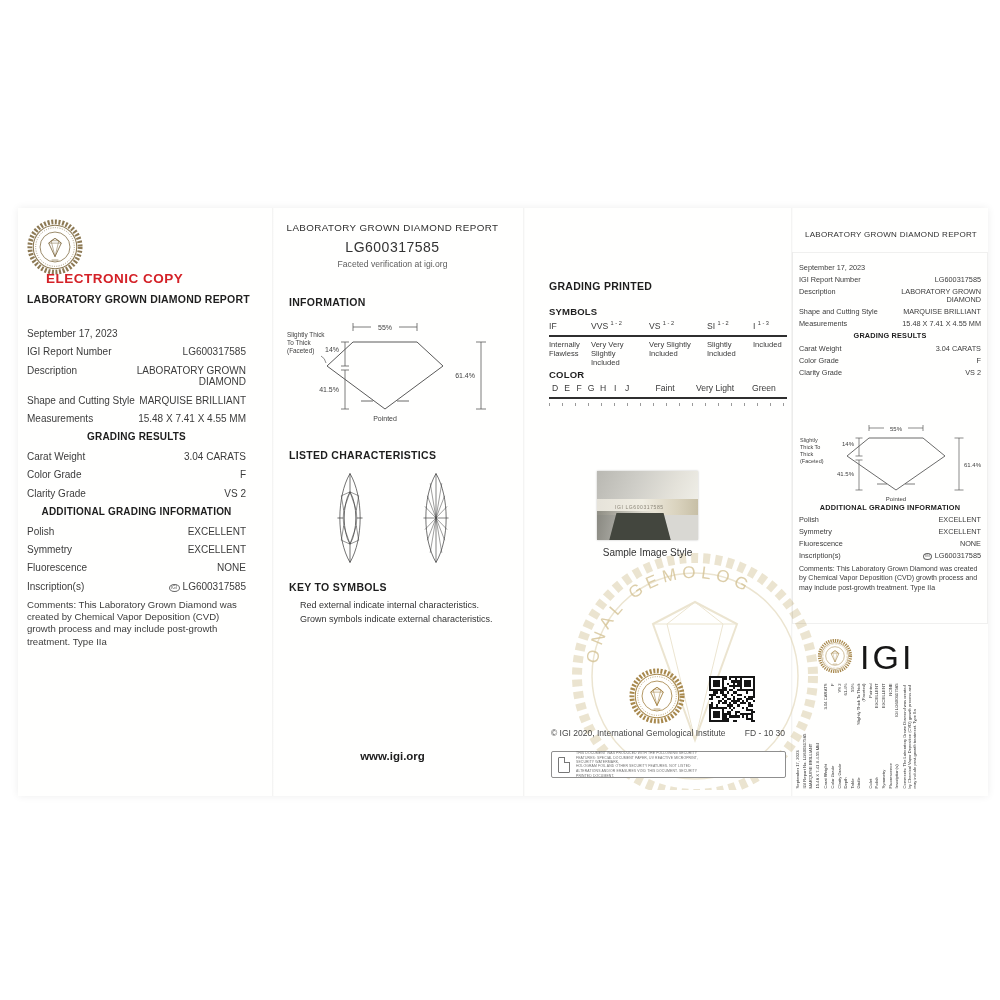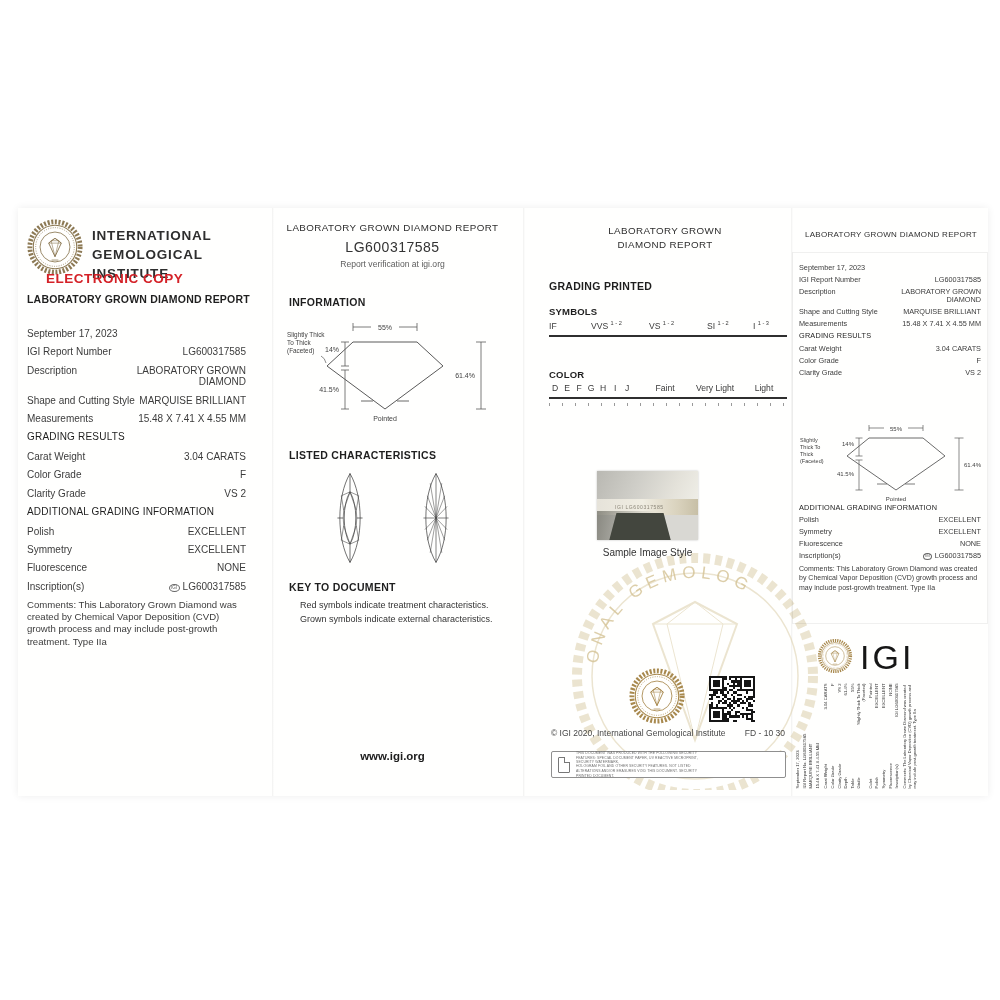--- a/index.html
+++ b/index.html
@@ -12,21 +12,21 @@
   .fold { position:absolute; top:208px; height:588px; width:2px;
           background:linear-gradient(90deg, rgba(0,0,0,.06), rgba(255,255,255,0)); }
 
   
   .org-name { font-size:13.5px; font-weight:bold; letter-spacing:.8px; line-height:1.42; color:#2e2e2e; }
   .ecopy { font-size:13.5px; font-weight:bold; letter-spacing:.5px; }
   .p1-title { font-size:10.5px; font-weight:bold; letter-spacing:.2px; color:#1f1f1f; }
   .rows { font-size:10px; line-height:1.18; color:#3c3c3c; }
   .row { display:flex; justify-content:space-between; align-items:baseline; margin-bottom:6.5px; }
   .row .val { text-align:right; max-width:122px; }
-  .sec-head { font-weight:normal; color:#1d1d1d; letter-spacing:.2px; margin:3px 0 8px; }
+  .sec-head { font-weight:bold; color:#1d1d1d; letter-spacing:.2px; margin:3px 0 8px;text-align:center; }
   .comments { margin-top:2px; font-size:9.6px; line-height:1.28; color:#3c3c3c; }
   .insc-icon { display:inline-block; width:11px; height:8px; border:1px solid #666; border-radius:50%;
                font-size:4.5px; line-height:6px; text-align:center; color:#555; vertical-align:1px; margin-right:3px; }
 
   
   .p2-head { text-align:center; color:#2f2f2f; }
   .p2-title { font-size:9.8px; letter-spacing:.4px; }
   .p2-num { font-size:14px; letter-spacing:.5px; margin-top:6px; color:#333; }
   .p2-verify { font-size:8.6px; color:#5d5d5d; margin-top:4px; }
   .h2 { font-size:10.5px; font-weight:bold; letter-spacing:.3px; color:#1e1e1e; }
@@ -114,25 +114,20 @@
 
   <div class="cert"></div>
   <div class="fold" style="left:272px"></div>
   <div class="fold" style="left:523px"></div>
   <div class="fold" style="left:791px"></div>
 
   <svg class="abs" style="left:26px;top:218px" width="58" height="58" viewBox="0 0 60 60">
       <use href="#seal" stroke="#8d7a55"></use>
     </svg>
 
-  <div class="abs org-name" style="left:92px;top:226px">
-    <div>INTERNATIONAL</div>
-    <div>GEMOLOGICAL</div>
-    <div>INSTITUTE</div>
-  </div>
 
   <div class="abs ecopy" style="left:46px;top:271px;color:#d42127">ELECTRONIC COPY</div>
 
   <div class="abs p1-title" style="left:27px;top:293px">LABORATORY GROWN DIAMOND REPORT</div>
 
   <div class="abs rows" style="left:27px;top:328px;width:219px">
     <div class="row">
         <span>September 17, 2023</span>
       </div>
     <div class="row">
@@ -180,21 +175,21 @@
     <div class="row">
       <span class="lab">Inscription(s)</span>
       <span class="val"><span class="insc-icon">IGI</span><span>LG600317585</span></span>
       </div>
     <p class="comments">Comments: This Laboratory Grown Diamond was created by Chemical Vapor Deposition (CVD) growth process and may include post-growth treatment. Type IIa</p>
   </div>
 
   <div class="abs p2-head" style="left:285px;top:222px;width:215px">
     <div class="p2-title">LABORATORY GROWN DIAMOND REPORT</div>
     <div class="p2-num">LG600317585</div>
-    <div class="p2-verify">Report verification at igi.org</div>
+    <div class="p2-verify">Faceted verification at igi.org</div>
   </div>
 
   <div class="abs h2" style="left:289px;top:296px">INFORMATION</div>
 
   <svg class="abs" style="left:285px;top:312px" width="215" height="114" viewBox="0 0 215 114">
     <g stroke="#5a5a5a" stroke-width="1" fill="none">
       <path d="M68 30 L132 30 L158 54 L100 97 L42 54 Z"></path>
       <path d="M76 89 L88 89 M112 89 L124 89" stroke-width="0.9"></path>
       <path d="M68 15 L86 15 M114 15 L132 15 M68 11 L68 19 M132 11 L132 19" stroke-width="0.8"></path>
       <path d="M60 30 L60 54 M56 30 L64 30 M56 54 L64 54" stroke-width="0.8"></path>
@@ -230,60 +225,63 @@
     </svg>
     <svg width="58" height="100" viewBox="0 0 60 100">
       <g stroke="#474747" stroke-width="0.8" fill="none">
         <path d="M30 4 C 44 28, 44 72, 30 96 C 16 72, 16 28, 30 4 Z"></path>
         <path d="M30 4 L30 96 M17 50 L43 50" stroke-width="0.7"></path>
         <path d="M30 50 L21 27 M30 50 L39 27 M30 50 L21 73 M30 50 L39 73 M30 50 L24 14 M30 50 L36 14 M30 50 L24 86 M30 50 L36 86 M30 50 L18.5 38 M30 50 L41.5 38 M30 50 L18.5 62 M30 50 L41.5 62" stroke-width="0.55"></path>
       </g>
     </svg>
   </div>
 
-  <div class="abs h2" style="left:289px;top:581px">KEY TO DOCUMENT</div>
+  <div class="abs h2" style="left:289px;top:581px">KEY TO SYMBOLS</div>
   <div class="abs keytext" style="left:300px;top:599px">
-    <div>Red symbols indicate treatment characteristics.</div>
+    <div>Red external indicate internal characteristics.</div>
     <div>Grown symbols indicate external characteristics.</div>
   </div>
 
   <div class="abs www" style="left:285px;top:750px;width:215px">www.igi.org</div>
 
-  <div class="abs p3-title" style="left:545px;top:224px;width:240px">
-    <div>LABORATORY GROWN</div>
-    <div>DIAMOND REPORT</div>
-  </div>
 
   <div class="abs h2" style="left:549px;top:280px">GRADING PRINTED</div>
   <div class="abs h3s" style="left:549px;top:306px">SYMBOLS</div>
 
   <div class="abs cl-grid" style="left:549px;top:320px">
     <div class="cl-row">
       <span class="cl-col c0 cl-grade"><span>IF</span><sup></sup></span>
       <span class="cl-col c1 cl-grade"><span>VVS</span> <sup>1 - 2</sup></span>
       <span class="cl-col c2 cl-grade"><span>VS</span> <sup>1 - 2</sup></span>
       <span class="cl-col c3 cl-grade"><span>SI</span> <sup>1 - 2</sup></span>
       <span class="cl-col c4 cl-grade"><span>I</span> <sup>1 - 3</sup></span>
     </div>
     <div class="cl-line"></div>
+    <div class="cl-row">
+      <span class="cl-col c0 cl-desc">Internally Flawless</span>
+      <span class="cl-col c1 cl-desc">Very Very Slightly Included</span>
+      <span class="cl-col c2 cl-desc">Very Slightly Included</span>
+      <span class="cl-col c3 cl-desc">Slightly Included</span>
+      <span class="cl-col c4 cl-desc">Included</span>
+    </div>
   </div>
 
   <div class="abs h3s" style="left:549px;top:369px">COLOR</div>
   <div class="abs" style="left:549px;top:383px">
     <div class="color-row">
       <span class="cl-letter">D</span>
       <span class="cl-letter">E</span>
       <span class="cl-letter">F</span>
       <span class="cl-letter">G</span>
       <span class="cl-letter">H</span>
       <span class="cl-letter">I</span>
       <span class="cl-letter">J</span>
       <span class="cl-word w-faint">Faint</span>
       <span class="cl-word w-vlight">Very Light</span>
-      <span class="cl-word w-light">Light</span>
+      <span class="cl-word w-light">Green</span>
     </div>
     <div class="cl-line" style="width:238px"></div>
     <div class="ticks"></div>
   </div>
 
   <svg class="abs" style="left:535px;top:528px;pointer-events:none" width="310" height="262" viewBox="0 0 310 262">
     <g stroke="#dccfab" fill="none" opacity="0.55">
       <circle cx="160" cy="148" r="118" stroke-width="10" stroke-dasharray="7 5"></circle>
       <circle cx="160" cy="148" r="103" stroke-width="1.5"></circle>
       <path d="M118 96 L160 74 L202 96 L160 212 Z" stroke-width="2"></path>

